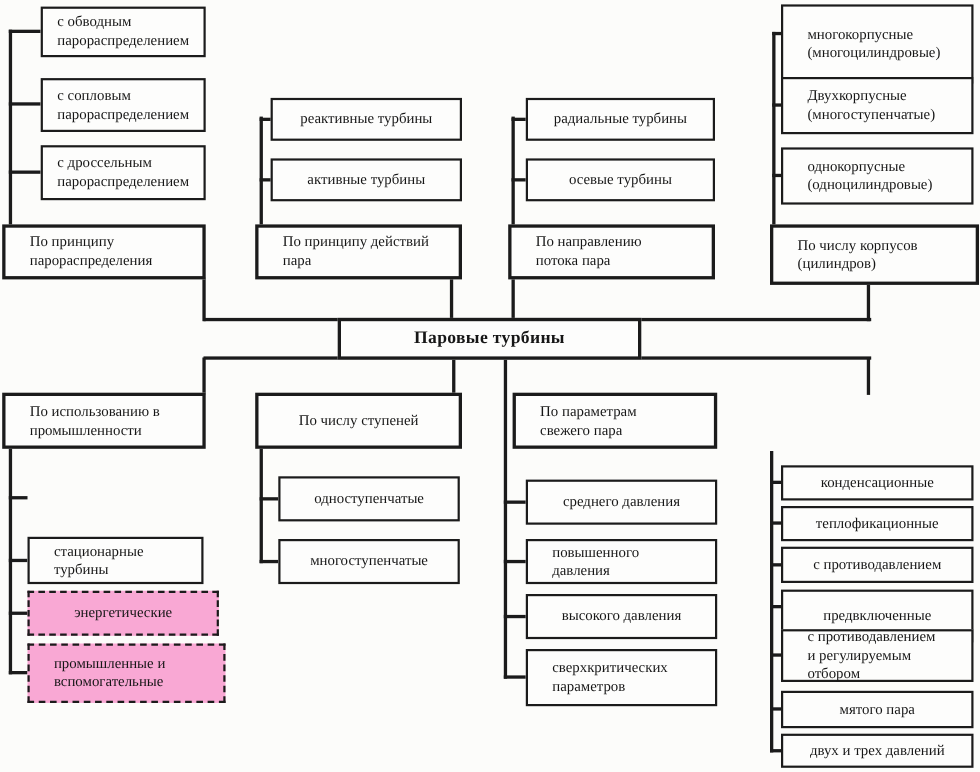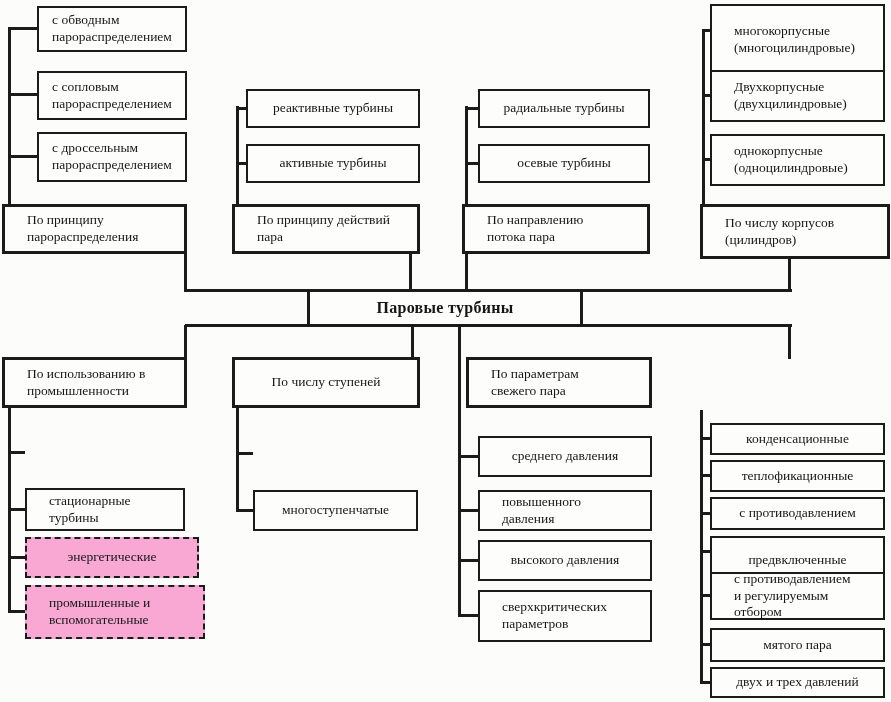--- a/index.html
+++ b/index.html
@@ -90,30 +90,31 @@
 
   <div class="box" style="left:246px;top:89px;width:174px;height:39px">реактивные турбины</div>
   <div class="box" style="left:246px;top:144px;width:174px;height:39px">активные турбины</div>
   <div class="box hdr" style="left:232px;top:204px;width:188px;height:50px">По принципу действий пара</div>
 
   <div class="box" style="left:478px;top:89px;width:172px;height:39px">радиальные турбины</div>
   <div class="box" style="left:478px;top:144px;width:172px;height:39px">осевые турбины</div>
   <div class="box hdr" style="left:462px;top:204px;width:188px;height:50px">По направлению потока пара</div>
 
   <div class="box" style="left:710px;top:4px;width:175px;height:72px">многокорпусные (многоцилиндровые)</div>
-  <div class="box" style="left:710px;top:70px;width:175px;height:52px">Двухкорпусные (двухцилиндровые)</div>
+  <div class="box" style="left:710px;top:70px;width:175px;height:52px">Двухкорпусные (многоступенчатые)</div>
   <div class="box" style="left:710px;top:134px;width:175px;height:52px">однокорпусные (одноцилиндровые)</div>
   <div class="box hdr" style="left:700px;top:204px;width:190px;height:55px">По числу корпусов (цилиндров)</div>
 
   <div class="box hdr" style="left:2px;top:357px;width:185px;height:51px">По использованию в промышленности</div>
   <div class="box" style="left:25px;top:488px;width:160px;height:43px">стационарные турбины</div>
   <div class="box dashed" style="left:25px;top:537px;width:174px;height:41px">энергетические</div>
   <div class="box dashed" style="left:25px;top:585px;width:180px;height:54px">промышленные и вспомогательные</div>
 
   <div class="box hdr" style="left:232px;top:357px;width:188px;height:51px">По числу ступеней</div>
+  <div class="box" style="left:253px;top:433px;width:165px;height:41px">одноступенчатые</div>
   <div class="box" style="left:253px;top:490px;width:165px;height:41px">многоступенчатые</div>
 
   <div class="box hdr" style="left:466px;top:357px;width:186px;height:51px">По параметрам свежего пара</div>
   <div class="box" style="left:478px;top:436px;width:174px;height:41px">среднего давления</div>
   <div class="box" style="left:478px;top:490px;width:174px;height:41px">повышенного давления</div>
   <div class="box" style="left:478px;top:540px;width:174px;height:41px">высокого давления</div>
   <div class="box" style="left:478px;top:590px;width:174px;height:52px">сверхкритических параметров</div>
 
   <div class="box" style="left:710px;top:423px;width:175px;height:32px">конденсационные</div>
   <div class="box" style="left:710px;top:460px;width:175px;height:32px">теплофикационные</div>

